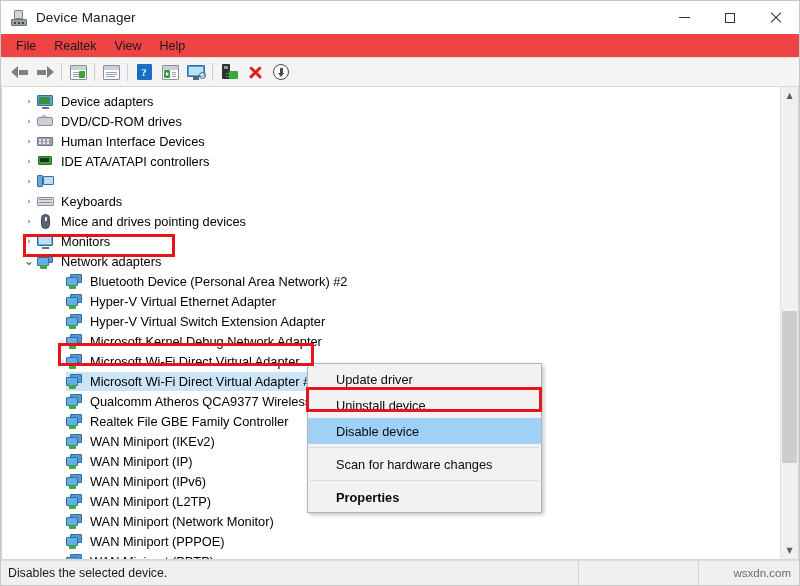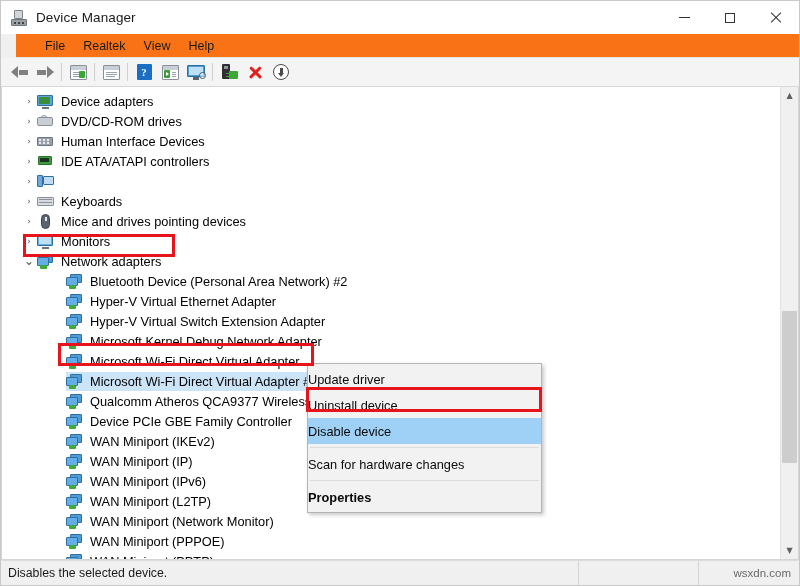--- a/index.html
+++ b/index.html
@@ -48,24 +48,23 @@
   .glyph-max{width:10px;height:10px;border:1px solid #333;box-sizing:border-box;}
   .glyph-close{position:relative;width:12px;height:12px;}
   .glyph-close:before,.glyph-close:after{
     content:"";position:absolute;left:-1px;top:5px;width:14px;height:1px;background:#333;
   }
   .glyph-close:before{transform:rotate(45deg);}
   .glyph-close:after{transform:rotate(-45deg);}
 
   
   .menubar{
-    height:23px;flex:0 0 23px;background:#f97316;
-    display:flex;align-items:center;padding-left:20px;
+    height:23px;flex:0 0 23px;background:#ef4444;
+    display:flex;align-items:center;padding-left:6px;
     border-bottom:1px solid #e3e3e3;
-    margin-left:15px;
   }
   .menu-item{
     font-size:12.5px;color:#1a1a1a;padding:2px 9px;cursor:default;
   }
 
   
   .toolbar{
     height:28px;flex:0 0 28px;background:#f4f4f4;
     display:flex;align-items:center;padding-left:5px;
     border-bottom:1px solid #d8d8d8;
@@ -256,21 +255,21 @@
     position:absolute;left:1px;width:15px;background:#cdcdcd;border-radius:1px;
   }
 
   
   .ctxmenu{
     position:absolute;background:#f2f2f2;border:1px solid #b4b4b4;
     box-shadow:2px 2px 4px rgba(0,0,0,.22);
     padding:2px 0;box-sizing:border-box;z-index:40;
   }
   .ctxitem{
-    height:26px;display:flex;align-items:center;
+    height:26px;display:flex;align-items:center;padding-left:28px;
     font-size:12.8px;color:#0a0a0a;white-space:nowrap;
   }
   .ctxitem.highlight{background:#9fd0f5;}
   .ctxitem.bold{font-weight:bold;}
   .ctxsep{height:1px;background:#dcdcdc;margin:3px 2px 3px 2px;}
 
   
   .redbox{
     position:absolute;border:3px solid #e8141c;box-sizing:border-box;z-index:60;
     pointer-events:none;
@@ -594,21 +593,21 @@
         </div>
         <div class="row">
           <span style="display:inline-block;width:48px;flex:0 0 48px;"></span>
           <span class="chev none"></span>
           <span class="rowhit">
             <span class="tico ic-net">
               <span class="back"></span>
               <span class="front"></span>
               <span class="plug"></span>
             </span>
-            <span class="lbl">Device PCIe GBE Family Controller</span>
+            <span class="lbl">Realtek File GBE Family Controller</span>
           </span>
         </div>
         <div class="row">
           <span style="display:inline-block;width:48px;flex:0 0 48px;"></span>
           <span class="chev none"></span>
           <span class="rowhit">
             <span class="tico ic-net">
               <span class="back"></span>
               <span class="front"></span>
               <span class="plug"></span>

